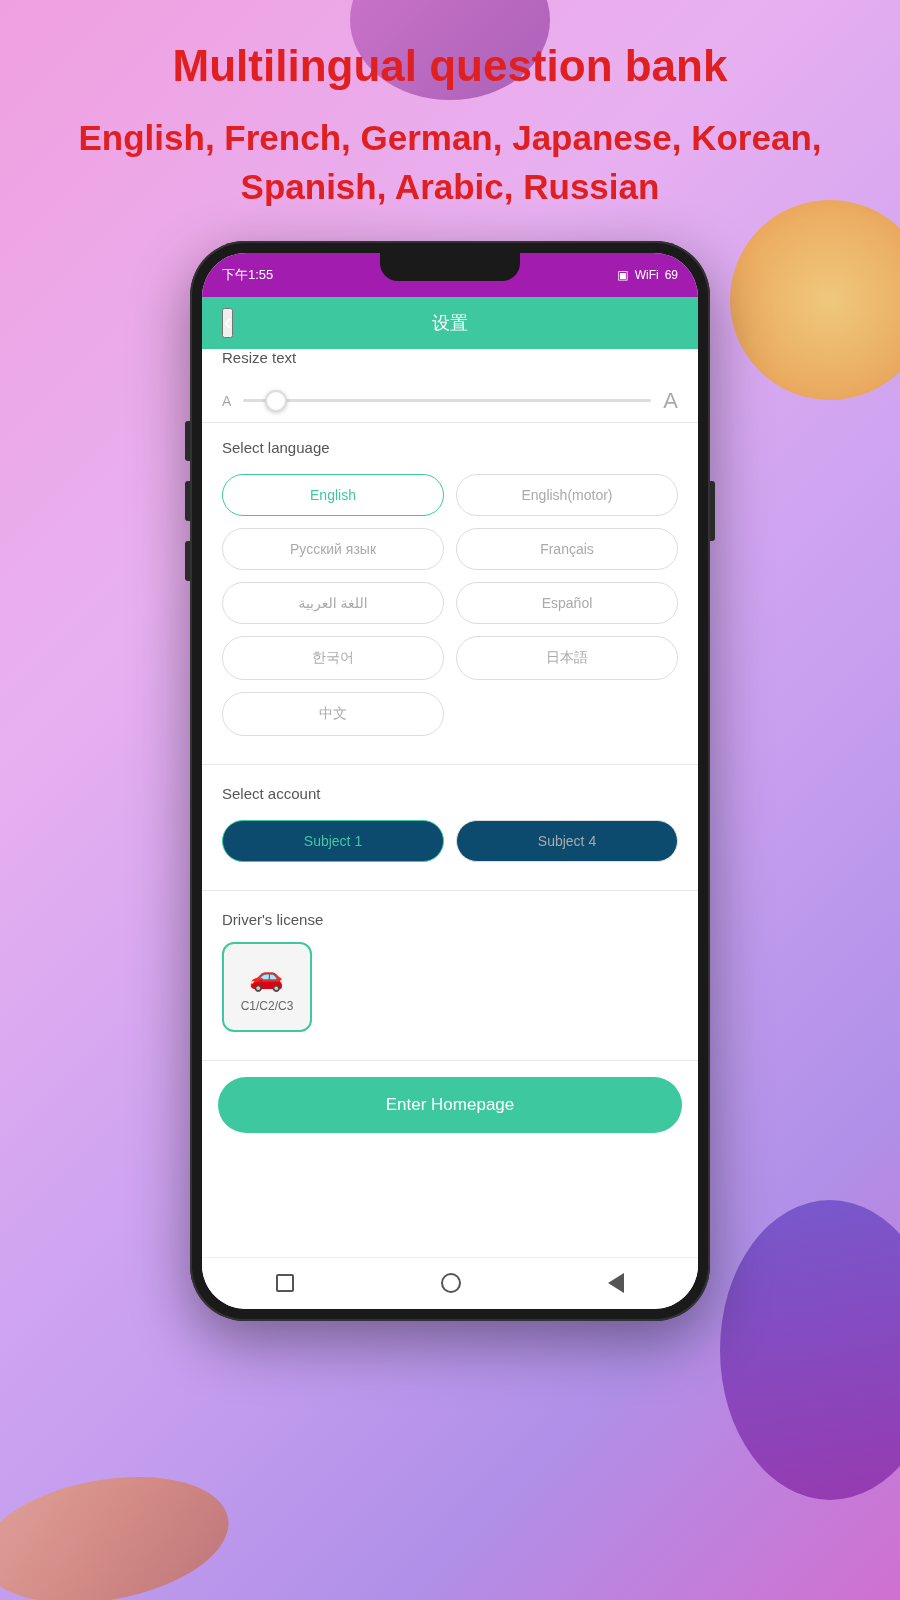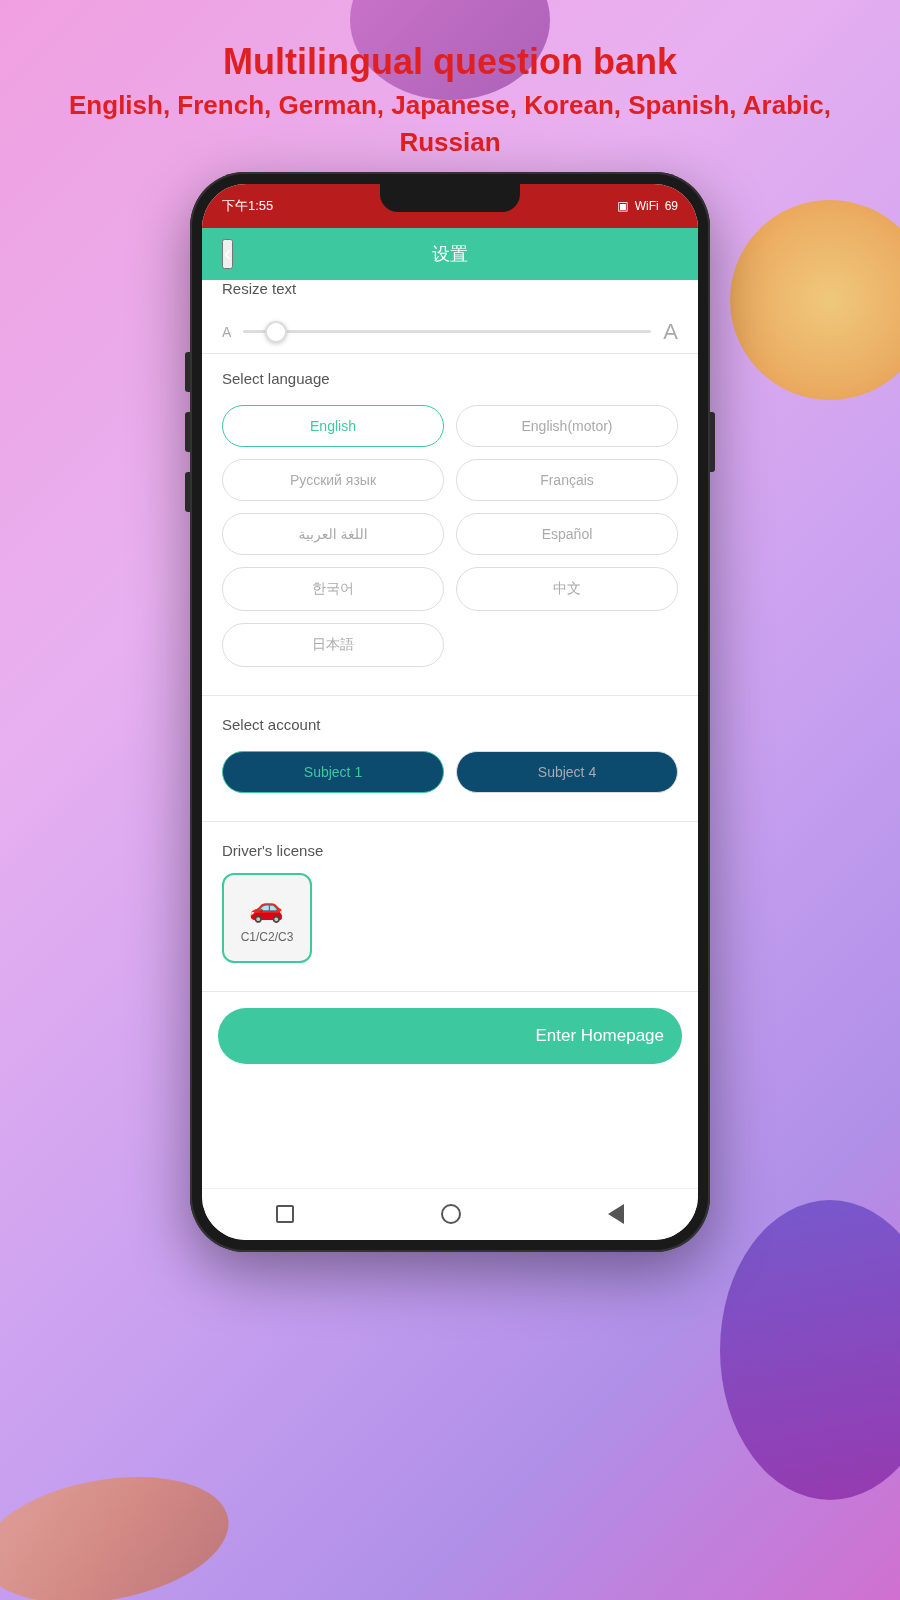--- a/index.html
+++ b/index.html
@@ -60,35 +60,35 @@
     .page-content {
       position: relative;
       z-index: 1;
       display: flex;
       flex-direction: column;
       align-items: center;
       padding-top: 40px;
     }
 
     .main-title {
-      font-size: 36px;
+      font-size: 44px;
       font-weight: 800;
       color: #e02020;
       text-align: center;
-      margin-bottom: 4px;
+      margin-bottom: 20px;
       line-height: 1.2;
     }
 
     .subtitle {
-      font-size: 26px;
+      font-size: 35px;
       font-weight: 700;
       color: #e02020;
       text-align: center;
       line-height: 1.4;
-      margin-bottom: 12px;
+      margin-bottom: 30px;
       padding: 0 40px;
     }
 
     
     .phone-mockup {
       width: 520px;
       height: 1080px;
       background: #1a1a1a;
       border-radius: 55px;
       padding: 12px;
@@ -101,21 +101,21 @@
       height: 100%;
       background: white;
       border-radius: 44px;
       overflow: hidden;
       display: flex;
       flex-direction: column;
     }
 
     
     .status-bar {
-      background: #b91c1c;
+      background: #a21caf;
       height: 44px;
       display: flex;
       align-items: center;
       justify-content: space-between;
       padding: 0 20px;
       flex-shrink: 0;
     }
 
     .status-left {
       font-size: 13px;
@@ -324,21 +324,21 @@
     .enter-btn {
       width: 100%;
       background: #3dc8a0;
       color: white;
       border: none;
       border-radius: 30px;
       padding: 18px;
       font-size: 17px;
       font-weight: 400;
       cursor: pointer;
-      text-align: right;
+      text-align: center;
     }
 
     
     .android-nav {
       background: white;
       height: 52px;
       display: flex;
       align-items: center;
       justify-content: space-around;
       border-top: 1px solid #f0f0f0;
@@ -461,22 +461,22 @@
         <div class="section">
           <div class="section-label">Select language</div>
           <div class="lang-grid">
             <button class="lang-btn selected">English</button>
             <button class="lang-btn">English(motor)</button>
             <button class="lang-btn">Русский язык</button>
             <button class="lang-btn">Français</button>
             <button class="lang-btn">اللغة العربية</button>
             <button class="lang-btn">Español</button>
             <button class="lang-btn">한국어</button>
+            <button class="lang-btn">日本語</button>
             <button class="lang-btn">中文</button>
-            <button class="lang-btn">日本語</button>
           </div>
         </div>
 
         <div class="divider"></div>
 
         <div class="section">
           <div class="section-label">Select account</div>
           <div class="account-grid">
             <button class="account-btn selected">Subject 1</button>
             <button class="account-btn">Subject 4</button>

